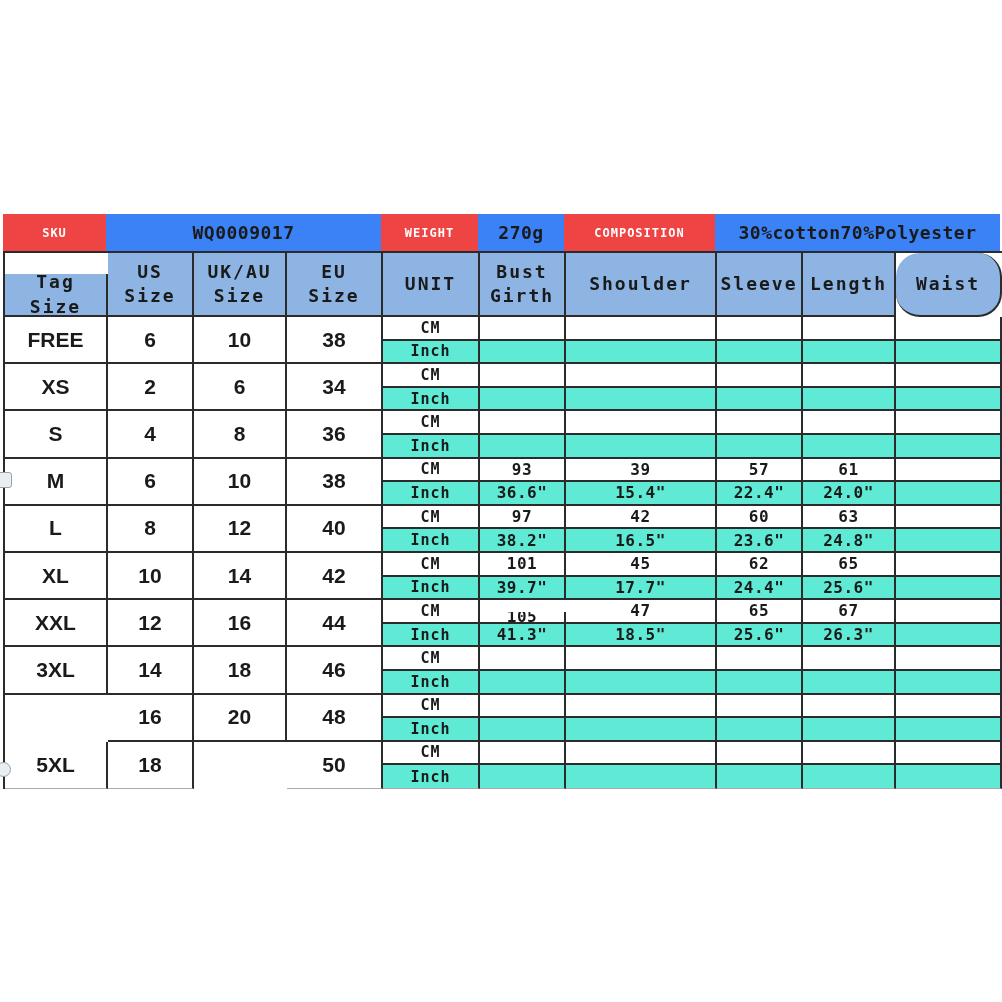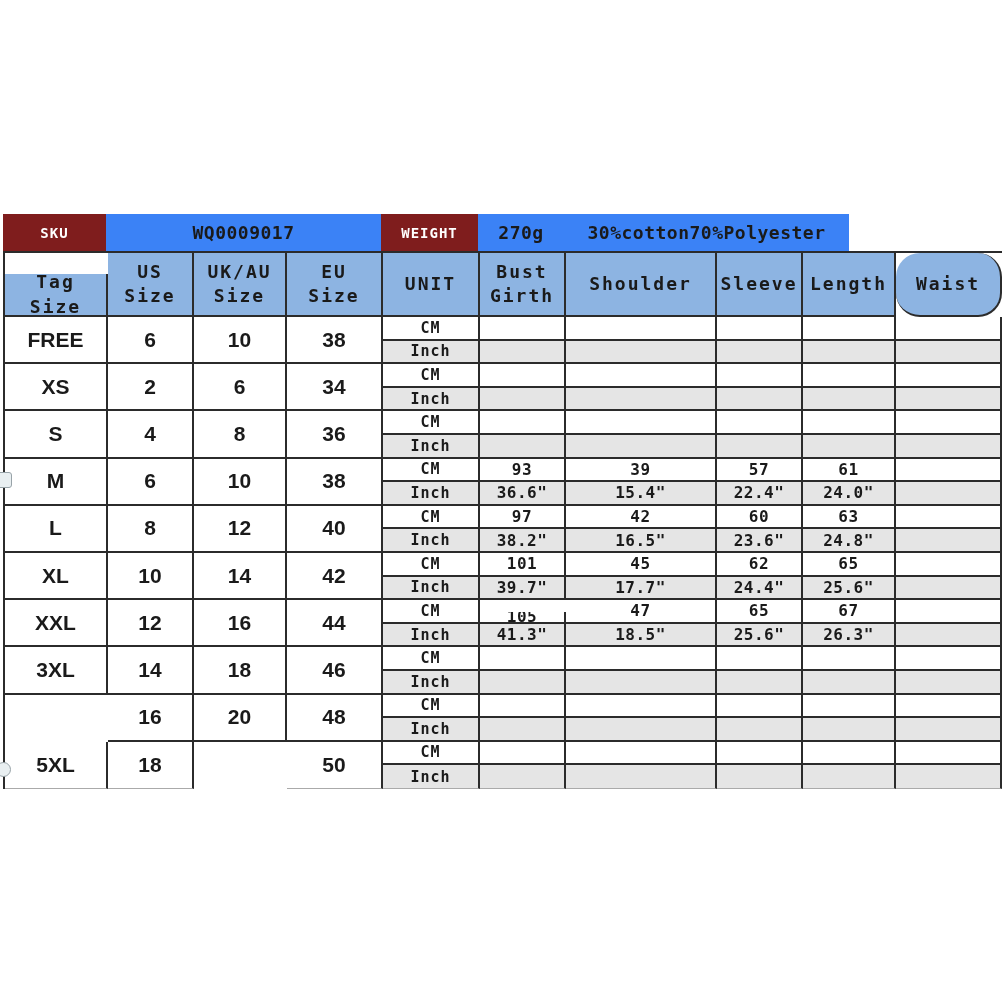--- a/index.html
+++ b/index.html
@@ -5,58 +5,59 @@
   html,body{margin:0;padding:0;}
   body{
     width:1002px;height:1002px;background:#ffffff;position:relative;overflow:hidden;
     font-family:"DejaVu Sans Mono",monospace;
   }
   .abs{position:absolute;}
 
   
   #info-bar{left:3px;top:214px;height:37px;display:flex;}
   .ib{display:flex;align-items:center;justify-content:center;font-weight:bold;white-space:nowrap;}
-  .ib.blk{background:#7f1d1d;color:#ffffff;font-size:14px;letter-spacing:1px;}
+  .ib.blk{background:#ef4444;color:#ffffff;font-size:12px;letter-spacing:1px;}
   .ib.wht{background:#3b82f6;color:#1a1a1a;font-size:18px;letter-spacing:0.5px;}
 
   
   #size-table{
     left:3px;top:251px;display:grid;
     grid-template-columns:103px 86px 93px 96px 97px 86px 151px 86px 93px 106px;
     grid-template-rows:64px repeat(20,23.6px);
     border-top:2px solid #2b2b2b;border-left:2px solid #2b2b2b;
   }
   .c{
     border-right:2px solid #2b2b2b;border-bottom:2px solid #2b2b2b;
     display:flex;align-items:center;justify-content:center;
     position:relative;background:#ffffff;color:#1a1a1a;overflow:hidden;
   }
   .c.blue{
     background:#8DB4E2;flex-direction:column;font-weight:bold;font-size:18px;
     letter-spacing:2px;line-height:1.35;
   }
-  .c.gray{background:#e5e5e5;}
+  .c.gray{background:#5eead4;}
   .c.sz{font-family:"Liberation Sans",sans-serif;font-weight:bold;font-size:21px;}
   .c.unit{font-size:15px;font-weight:bold;letter-spacing:1px;}
   .c.meas{font-size:16px;font-weight:bold;letter-spacing:0.5px;}
   .c.last-row{border-bottom:1px solid #aaaaaa;}
 
   
   .handle{background:#e9eff1;border:1px solid #98a3a8;}
   #handle-square{left:-3px;top:472px;width:13px;height:14px;border-radius:3px;}
   #handle-circle{left:-4px;top:762px;width:13px;height:13px;border-radius:50%;}
 </style>
 </head>
 <body>
 
 <div id="info-bar" class="abs">
   <div class="ib blk" style="width:103px">SKU</div>
   <div class="ib wht" style="width:275px">WQ0009017</div>
   <div class="ib blk" style="width:97px">WEIGHT</div>
   <div class="ib wht" style="width:86px">270g</div>
+  <div class="ib blk" style="width:151px">COMPOSITION</div>
   <div class="ib wht" style="width:285px">30%cotton70%Polyester</div>
 </div>
 
 <div id="size-table" class="abs">
     <div class="c blue" style="grid-area: 1 / 1; margin-top: 21px;">
       <span>Tag</span>
       <span>Size</span>
     </div>
     <div class="c blue" style="grid-area: 1 / 2;">
       <span>US</span>

